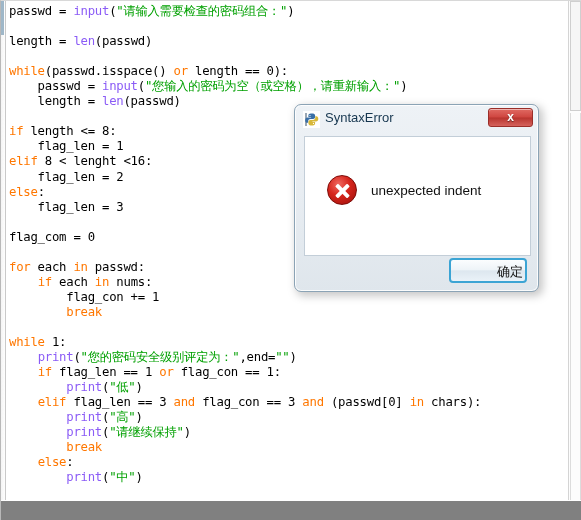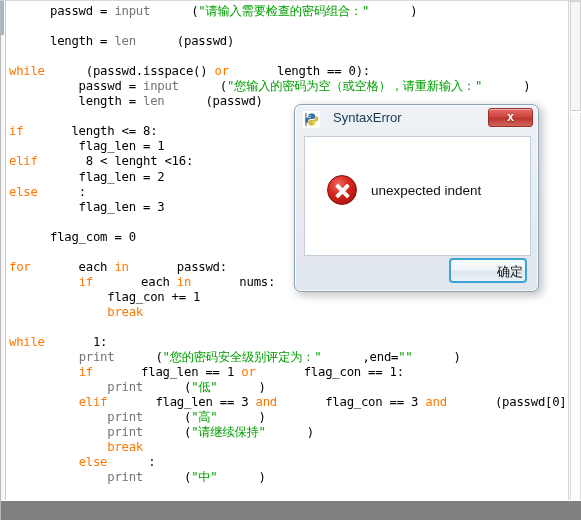--- a/index.html
+++ b/index.html
@@ -55,23 +55,23 @@
     font-family: "DejaVu Sans Mono", "Liberation Mono", monospace;
     font-size: 12.3px;
     line-height: 15.05px;
     color: #000000;
     white-space: pre;
     overflow: hidden;
     letter-spacing: -0.25px;
   }
   .code .ln { display: block; height: 15.05px; }
   .kw   { color: #ff7700; text-align: right; }
-  .bi   { color: #737373; }
+  .bi   { color: #8b5cf6; }
   .str  { color: #00a000; }
-  .plain{ color: #000000; margin-left: 41px; }
+  .plain{ color: #000000; }
 
   
   .vscroll {
     position: absolute;
     right: 0; top: 0;
     width: 13px;
     height: 500px;
     background: #fdfdfd;
     border-left: 1px solid #d4d4d4;
   }
@@ -133,21 +133,21 @@
     width: 100%;
     height: 29px;
   }
   .dlg-icon {
     position: absolute;
     left: 8px; top: 6px;
     width: 17px; height: 17px;
   }
   .dlg-title {
     position: absolute;
-    left: 38px; top: 5px;
+    left: 30px; top: 5px;
     font-family: "Liberation Sans", sans-serif;
     font-size: 13px;
     color: #16364f;
     white-space: nowrap;
   }
   .dlg-close {
     position: absolute;
     right: 5px; top: 3px;
     width: 45px; height: 19px;
     border-radius: 3px;

